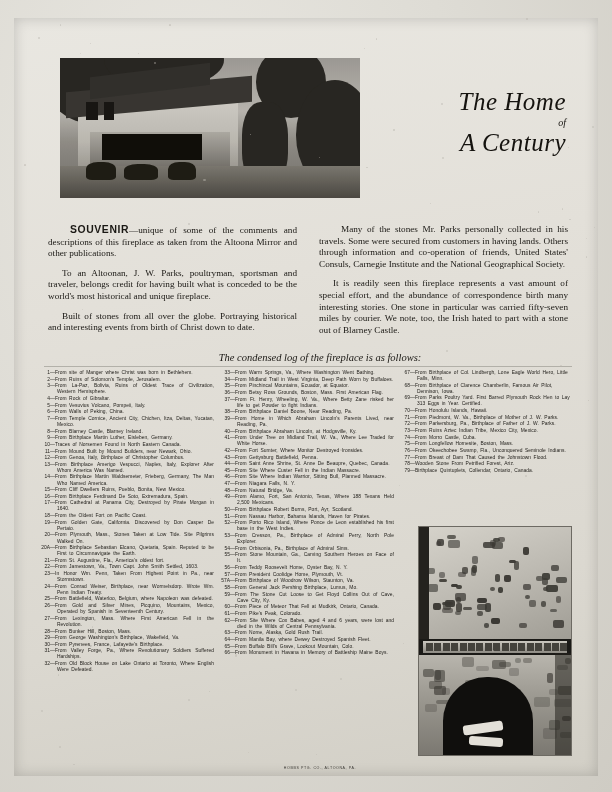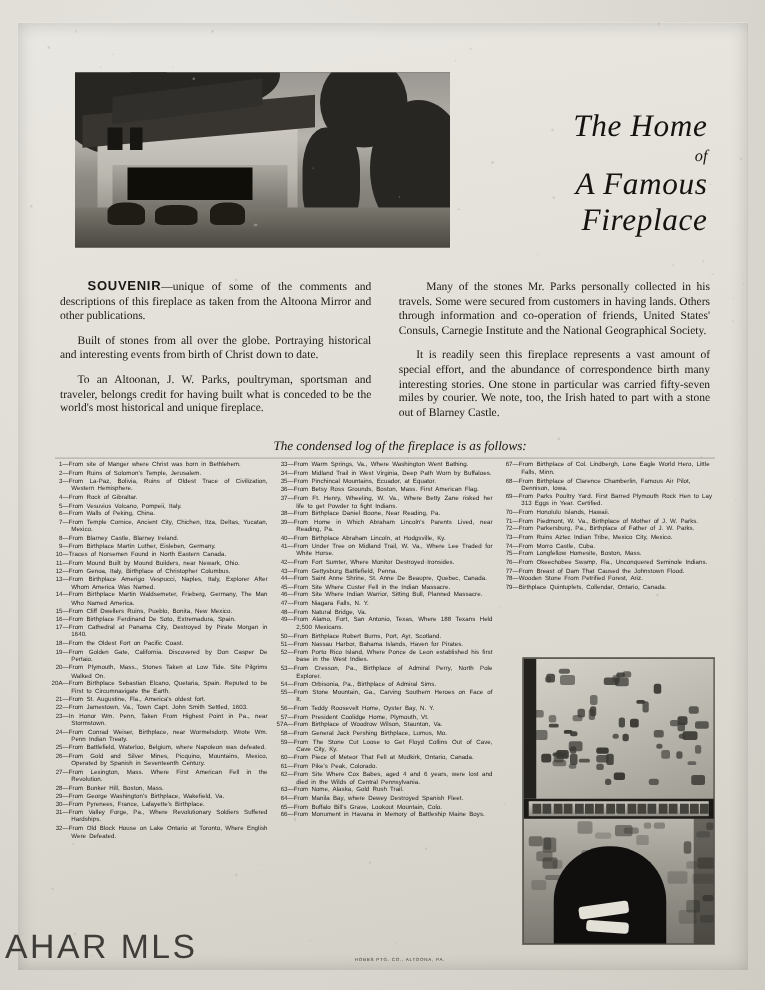--- a/index.html
+++ b/index.html
@@ -54,21 +54,21 @@
   .ph-lawn{
     position:absolute;left:0;bottom:0;width:100%;height:32px;
     background:linear-gradient(180deg,#7a776f,#4d4a44);
   }
   .ph-shrub{position:absolute;background:#232119;border-radius:40% 40% 20% 20%;}
   .title-block{
     position:absolute;left:336px;top:30px;width:184px;text-align:right;
     color:#15130f;
   }
   .t-line1{font-style:italic;font-size:25px;letter-spacing:.5px;font-family:"Liberation Serif",serif;}
-  .t-of{font-style:italic;font-size:13px;margin:1px 0 1px;}
+  .t-of{font-style:italic;font-size:10px;margin:1px 0 1px;}
   .t-line2{font-style:italic;font-size:25px;letter-spacing:.5px;}
   .t-line3{font-style:italic;font-size:25px;letter-spacing:.5px;margin-top:1px;}
 
   
   .intro{
     position:absolute;left:34px;top:206px;width:520px;
     display:flex;gap:22px;
   }
   .intro-col{width:249px;}
   .intro p{
@@ -181,32 +181,31 @@
         <div class="ph-porchdark"></div>
         <div class="ph-lawn"></div>
         <div class="ph-shrub" style="left:26px;top:104px;width:30px;height:18px;"></div>
         <div class="ph-shrub" style="left:64px;top:106px;width:34px;height:16px;"></div>
         <div class="ph-shrub" style="left:108px;top:104px;width:28px;height:18px;"></div>
       </div>
 
       <div class="title-block">
         <div class="t-line1">The Home</div>
         <div class="t-of">of</div>
-        <div class="t-line2">A Famous</div>
-        <div class="t-line3">Fireplace</div>
+        <div class="t-line2">A Century</div>
       </div>
     </div>
 
     <div class="intro">
       <div class="intro-col">
         <p class="first">
           <span class="souvenir">SOUVENIR</span><span>—unique of some of the comments and descriptions of this fireplace as taken from the Altoona Mirror and other publications.</span>
         </p>
+        <p>To an Altoonan, J. W. Parks, poultryman, sportsman and traveler, belongs credit for having built what is conceded to be the world's most historical and unique fireplace.</p>
         <p>Built of stones from all over the globe. Portraying historical and interesting events from birth of Christ down to date.</p>
-        <p>To an Altoonan, J. W. Parks, poultryman, sportsman and traveler, belongs credit for having built what is conceded to be the world's most historical and unique fireplace.</p>
       </div>
       <div class="intro-col">
         <p class="first">Many of the stones Mr. Parks personally collected in his travels. Some were secured from customers in having lands. Others through information and co-operation of friends, United States' Consuls, Carnegie Institute and the National Geographical Society.</p>
         <p>It is readily seen this fireplace represents a vast amount of special effort, and the abundance of correspondence birth many interesting stories. One stone in particular was carried fifty-seven miles by courier. We note, too, the Irish hated to part with a stone out of Blarney Castle.</p>
       </div>
     </div>
 
     <div class="log-head">The condensed log of the fireplace is as follows:</div>
     <div class="rule"></div>
 
@@ -500,14 +499,13 @@
       <div class="speck" style="left: 547.648px; top: 190.397px; height: 1.43806px; width: 1.43806px;"></div>
       <div class="speck" style="left: 391.561px; top: 274.98px; height: 1.2042px; width: 1.2042px;"></div>
       <div class="speck" style="left: 136.79px; top: 589.419px; height: 1.76617px; width: 1.76617px;"></div>
       <div class="speck" style="left: 26.6665px; top: 691.548px; height: 2.07397px; width: 2.07397px;"></div>
       <div class="speck" style="left: 304.525px; top: 139.201px; height: 1.0776px; width: 1.0776px;"></div>
       <div class="speck" style="left: 45.6976px; top: 6.20944px; height: 1.32707px; width: 1.32707px;"></div>
       <div class="speck" style="left: 77.5187px; top: 608.408px; height: 1.77237px; width: 1.77237px;"></div>
       <div class="speck" style="left: 59.3213px; top: 745.63px; height: 1.3635px; width: 1.3635px;"></div>
       <div class="speck" style="left: 234.439px; top: 733.708px; height: 0.850471px; width: 0.850471px;"></div>
     </div>
-  <div class="watermark">AHAR MLS</div>
 </div>
 
 </body></html>

